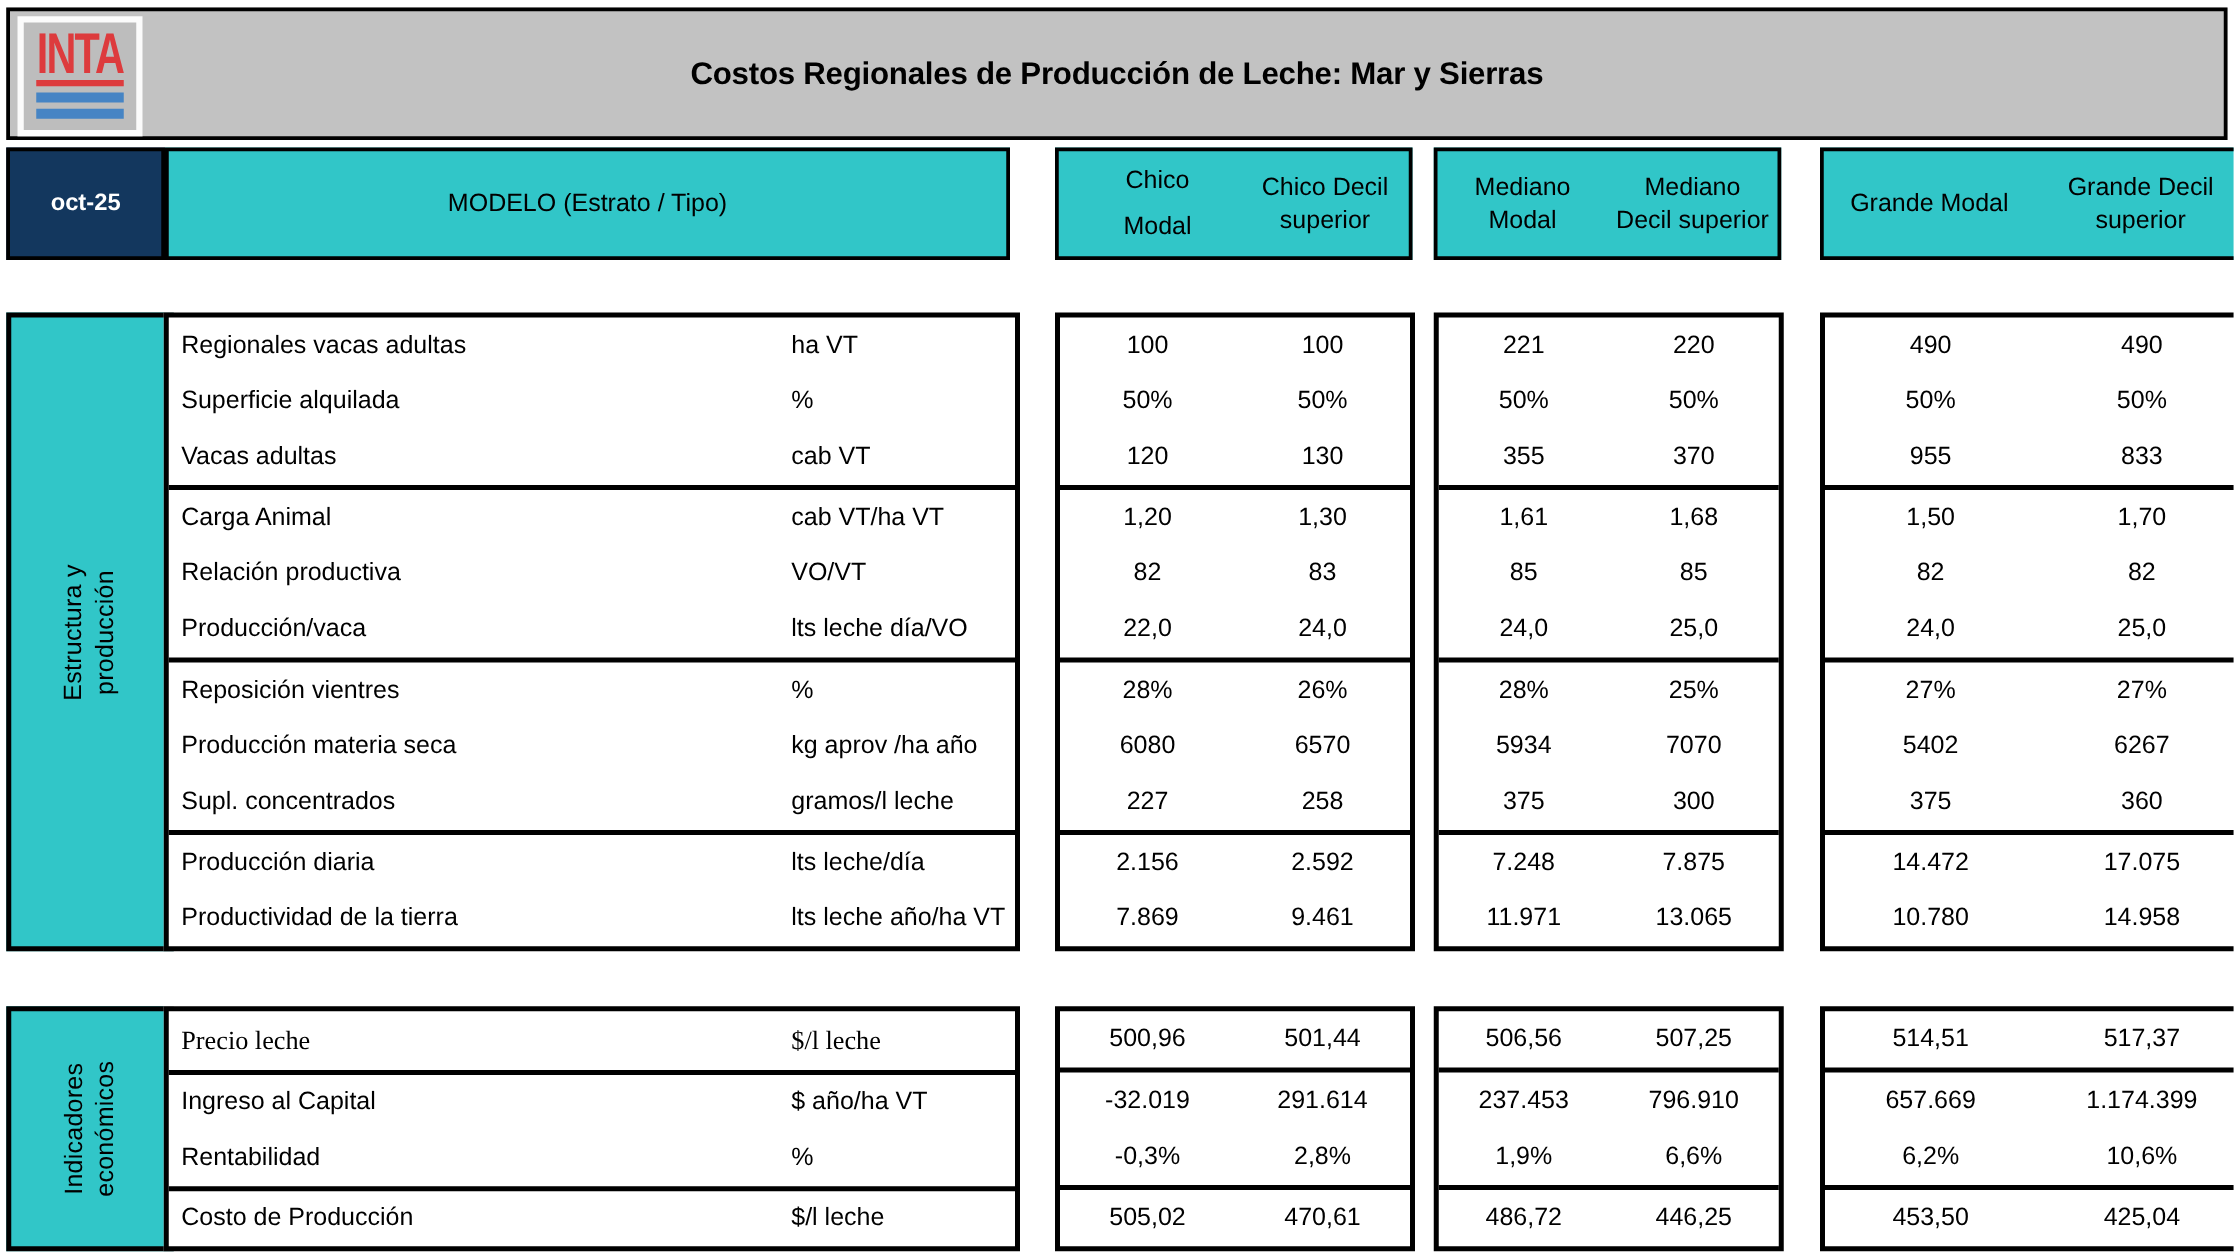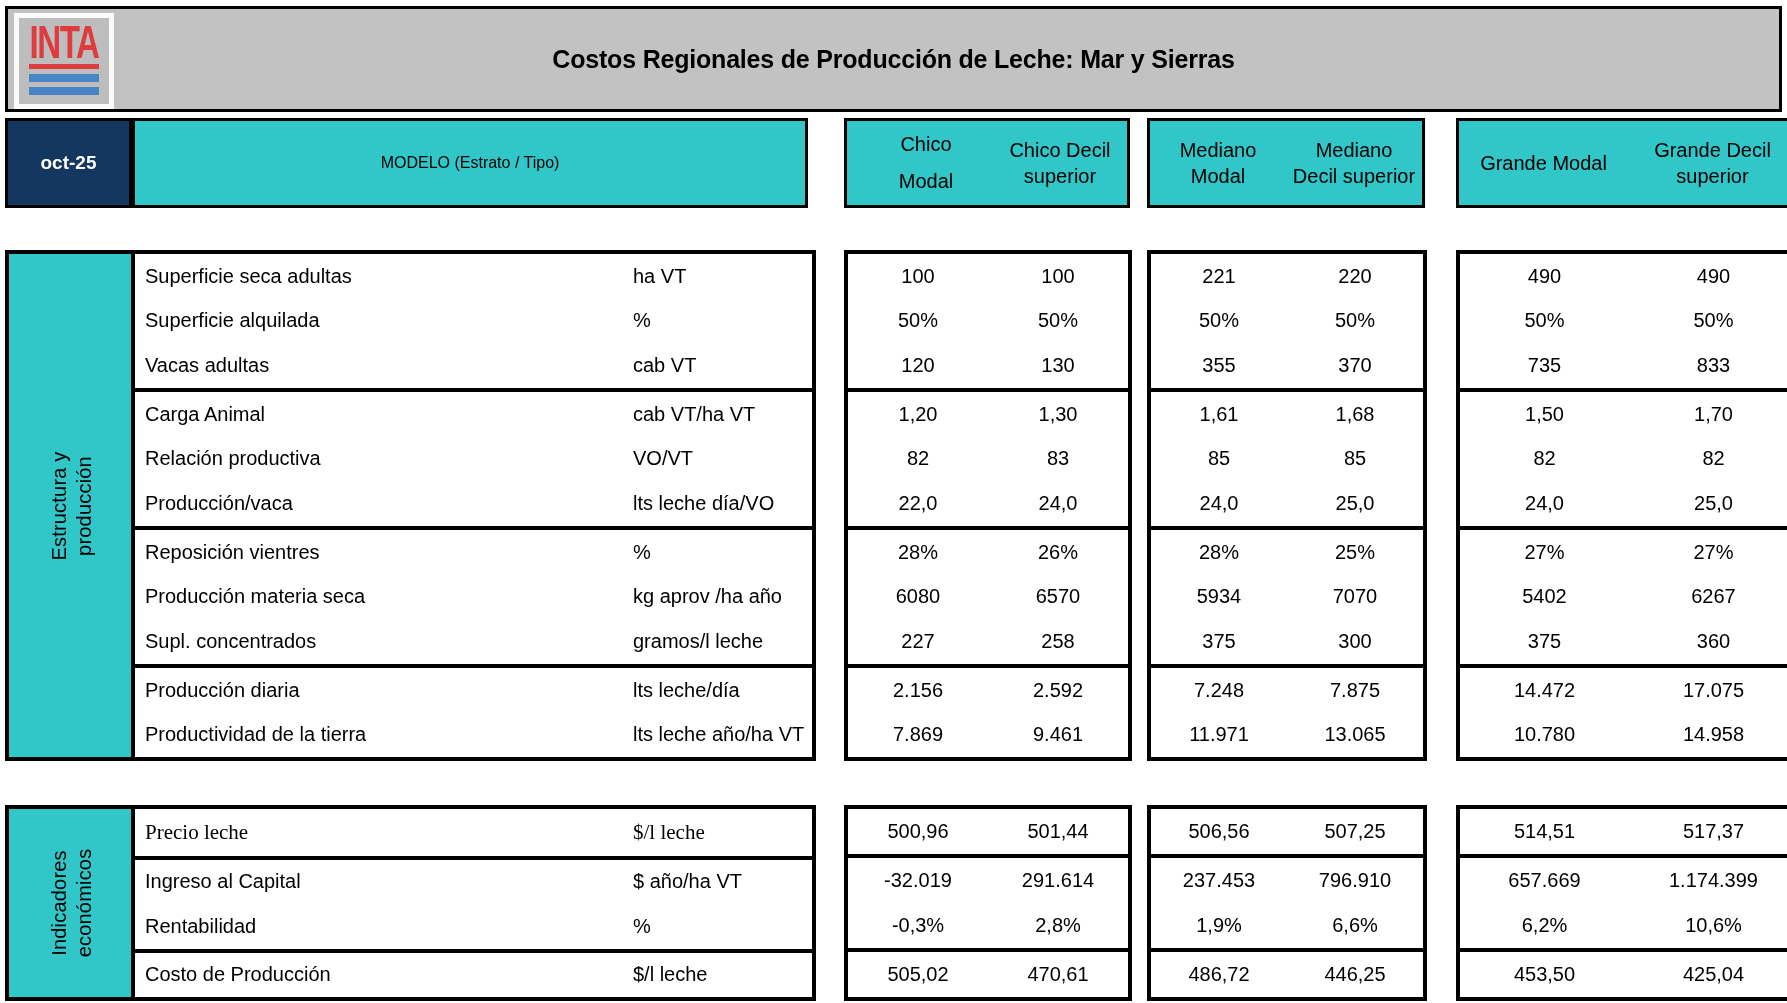--- a/index.html
+++ b/index.html
@@ -17,21 +17,21 @@
         border:5px solid #fbfbfb;display:flex;flex-direction:column;align-items:center;}
   .logo-text{font-weight:700;font-size:46px;line-height:44px;color:#dd3b3d;
              transform:scaleX(0.72);letter-spacing:-2px;margin-top:2px;}
   .logo-underline{width:70px;height:5px;background:#dd3b3d;margin-top:0px;}
   .logo-stripe{width:70px;height:8px;background:#4684c4;margin-top:5px;}
 
   
   .hdr-box{position:absolute;top:118px;height:84px;border:3px solid #000;background:#31c6c8;}
   .date-box{left:5px;width:121px;background:#13375e;color:#fff;font-weight:700;font-size:19px;
             display:flex;align-items:center;justify-content:center;}
-  .modelo-box{left:132px;width:670px;display:flex;align-items:center;justify-content:center;font-size:16px;}
+  .modelo-box{left:132px;width:670px;display:flex;align-items:center;justify-content:center;font-size:20px;}
   .colhead{display:flex;}
   .colhead-cell{flex:1;display:flex;align-items:center;justify-content:center;text-align:center;
                 font-size:20px;line-height:26px;white-space:pre-line;}
   .colhead-cell.tall{line-height:37px;padding-left:12px;}
 
   
   .side-box{left:5px;width:126px;background:#31c6c8;border:4px solid #000;}
   .vlabel-wrap{position:absolute;inset:0;display:flex;align-items:center;justify-content:center;}
   .vlabel-text{transform:rotate(-90deg);white-space:pre-line;text-align:center;
                font-size:20px;line-height:25px;letter-spacing:0.2px;}
@@ -90,21 +90,21 @@
   </div>
 
   <div class="abs side-box" style="top:250px;height:503px;">
     <div class="vlabel-wrap">
         <div class="vlabel-text">Estructura y producción</div>
       </div>
   </div>
   <div class="abs frame col-labels" id="labels-0" style="top:250px;height:503px;">
       <div class="group" style="flex-grow: 3;">
         <div class="label-row">
-          <div class="row-label">Superficie seca adultas</div>
+          <div class="row-label">Regionales vacas adultas</div>
           <div class="row-unit">ha VT</div>
         </div>
         <div class="label-row">
           <div class="row-label">Superficie alquilada</div>
           <div class="row-unit">%</div>
         </div>
         <div class="label-row">
           <div class="row-label">Vacas adultas</div>
           <div class="row-unit">cab VT</div>
         </div>
@@ -260,21 +260,21 @@
       <div class="group" style="flex-grow: 3;">
         <div class="value-row">
           <div class="value-cell">490</div>
           <div class="value-cell">490</div>
         </div>
         <div class="value-row">
           <div class="value-cell">50%</div>
           <div class="value-cell">50%</div>
         </div>
         <div class="value-row">
-          <div class="value-cell">735</div>
+          <div class="value-cell">955</div>
           <div class="value-cell">833</div>
         </div>
       </div>
       <div class="group" style="flex-grow: 3;">
         <div class="value-row">
           <div class="value-cell">1,50</div>
           <div class="value-cell">1,70</div>
         </div>
         <div class="value-row">
           <div class="value-cell">82</div>

